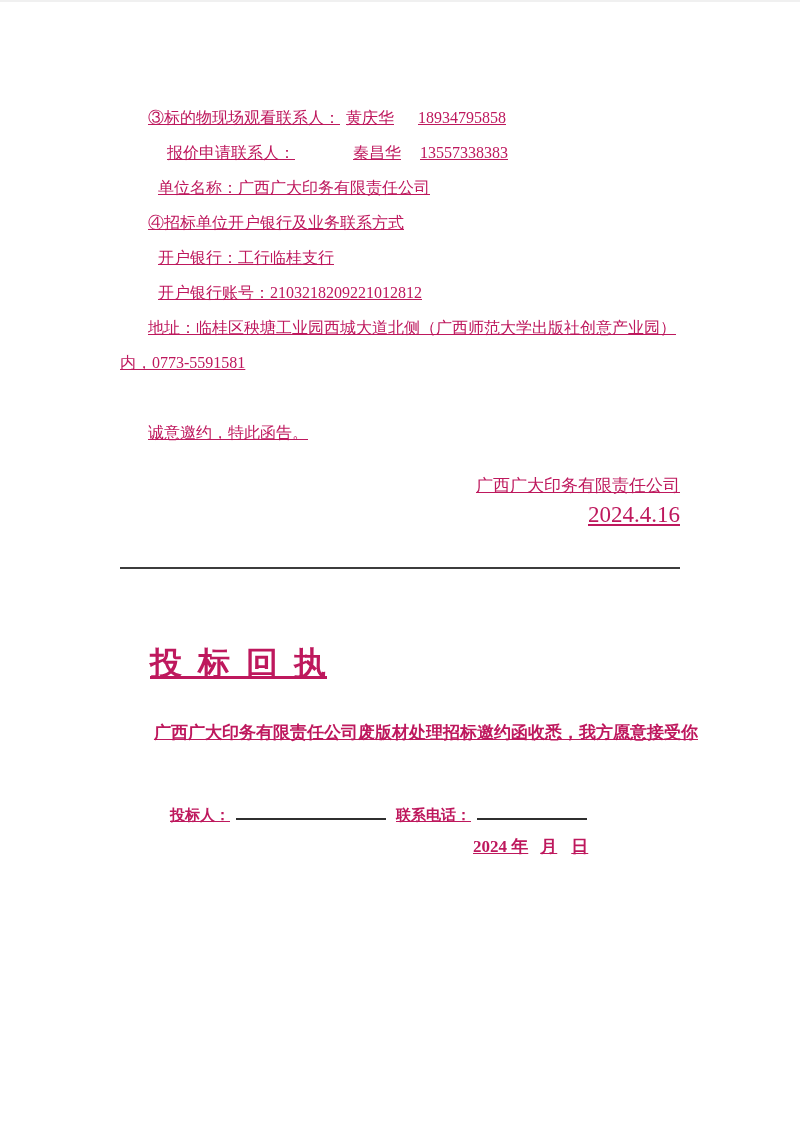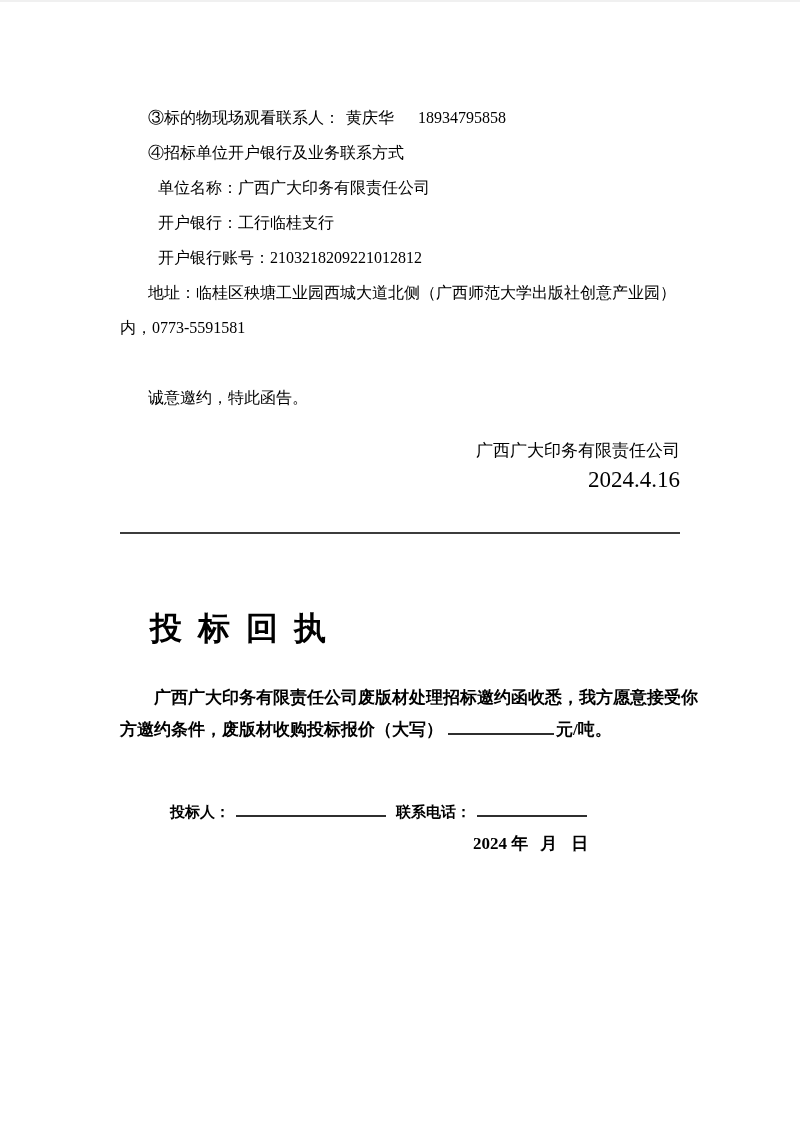--- a/index.html
+++ b/index.html
@@ -4,23 +4,24 @@
 <style>
   * { margin: 0; padding: 0; box-sizing: border-box; }
   html, body { background: #ffffff; }
   .page {
     position: relative;
     width: 800px;
     height: 1131px;
     margin: 0 auto;
     background: #ffffff;
     font-family: "Liberation Serif", "DejaVu Serif", serif;
-    color: #000000;
+    color: #be185d;
     overflow: hidden;
     border-top: 2px solid #f0f0f0;
+    text-decoration: underline;
   }
   .content { padding: 98px 120px 0 120px; }
 
   
   .sec-top .line {
     font-size: 16px;
     line-height: 35px;
     height: 35px;
     white-space: nowrap;
   }
@@ -104,45 +105,45 @@
 </head>
 <body>
 
 <div class="page">
   <div class="content">
 
     <section class="sec-top">
       <div class="line ml28">
         <span>③标的物现场观看联系人：</span><span class="contact-name-1">黄庆华</span><span class="contact-phone-1">18934795858</span>
       </div>
+      <div class="line ml47">
+        <span>报价申请联系人：</span><span class="contact-name-2">秦昌华</span><span class="contact-phone-2">13557338383</span>
+      </div>
+      <div class="line ml38">单位名称：广西广大印务有限责任公司</div>
       <div class="line ml28">④招标单位开户银行及业务联系方式</div>
-      <div class="line ml38">单位名称：广西广大印务有限责任公司</div>
       <div class="line ml38">开户银行：工行临桂支行</div>
       <div class="line ml38">开户银行账号：2103218209221012812</div>
       <div class="line ml28">地址：临桂区秧塘工业园西城大道北侧（广西师范大学出版社创意产业园）</div>
       <div class="line">内，0773-5591581</div>
 
       <div class="closing-line">诚意邀约，特此函告。</div>
 
       <div class="signature-block">
         <div class="signature-company">广西广大印务有限责任公司</div>
         <div class="signature-date">2024.4.16</div>
       </div>
     </section>
 
     <hr class="divider">
 
     <section>
       <div class="reply-title">投 标 回 执</div>
 
       <div class="reply-body">
         <div class="body-line body-line-1">广西广大印务有限责任公司废版材处理招标邀约函收悉，我方愿意接受你</div>
-        <div class="body-line">
-          <span>方邀约条件，废版材收购投标报价（大写）</span><span class="blank-field price-blank"></span><span>元/吨。</span>
-        </div>
       </div>
 
       <div class="form-line">
         <span>投标人：</span><span class="blank-field bidder-blank"></span><span class="form-phone-label">联系电话：</span><span class="blank-field phone-blank"></span>
       </div>
 
       <div class="form-date-line">
         <span>2024 年</span><span class="date-month">月</span><span class="date-day">日</span>
       </div>
     </section>

